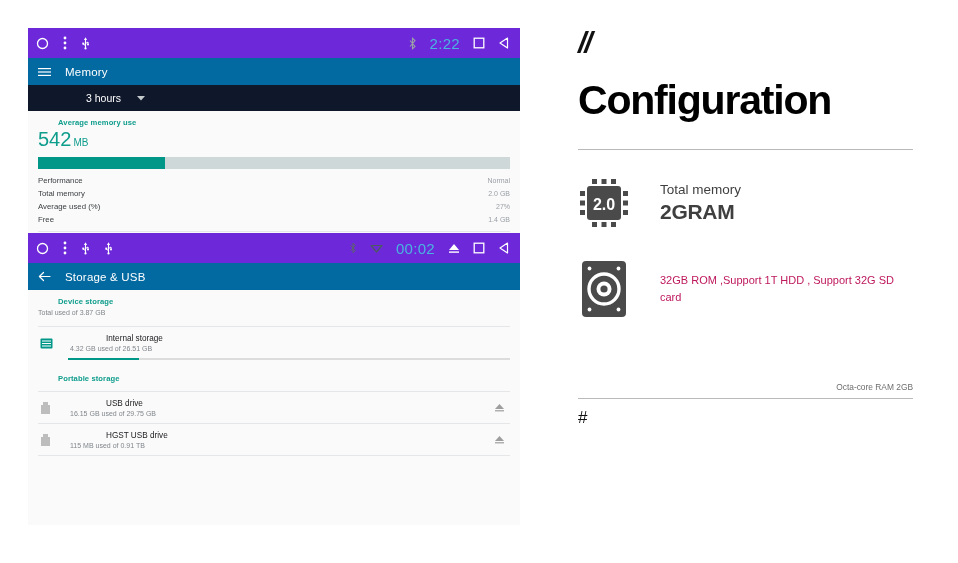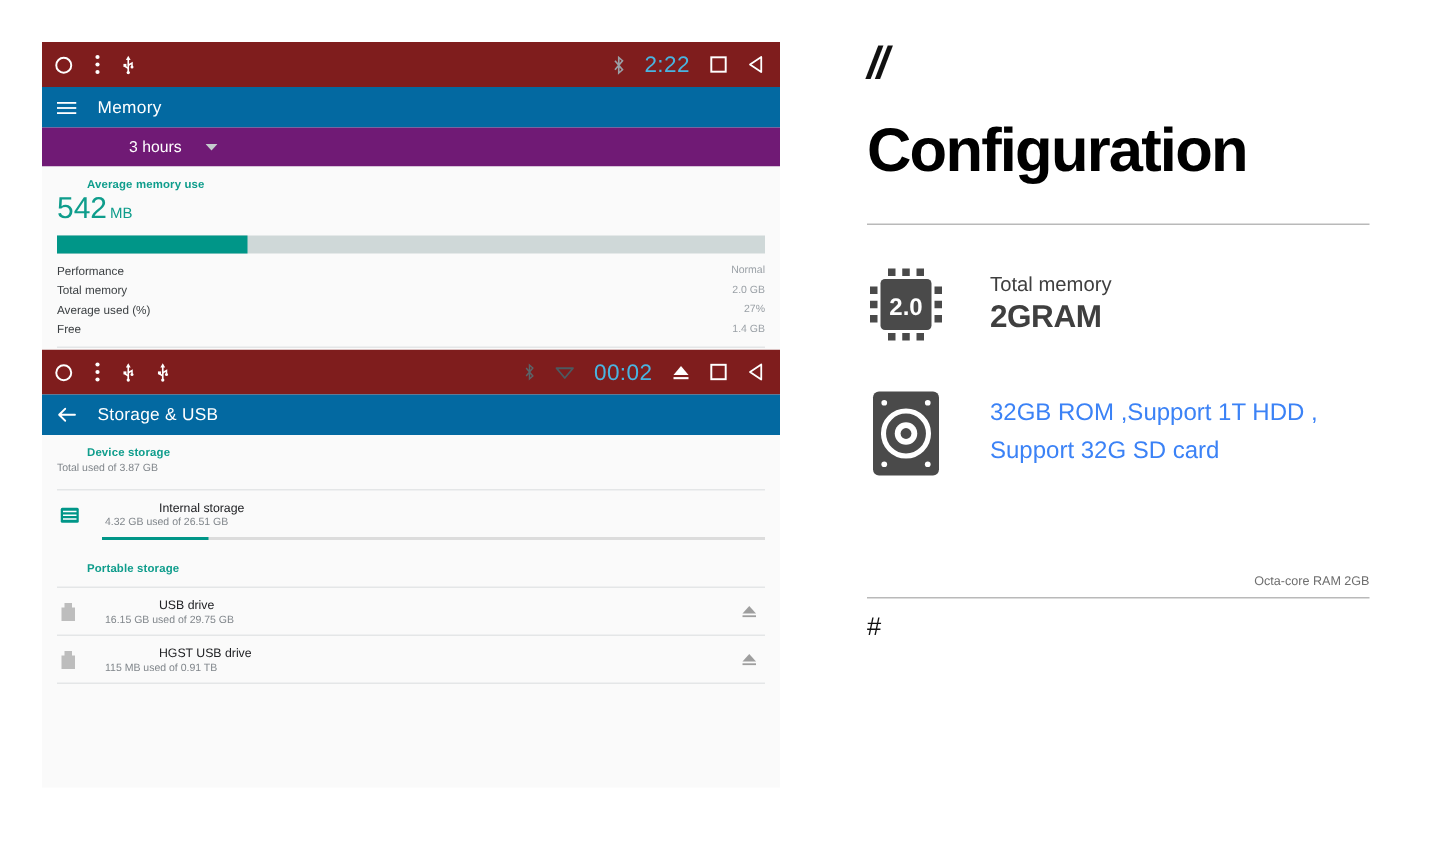--- a/index.html
+++ b/index.html
@@ -9,35 +9,35 @@
     overflow:hidden;position:relative;
   }
   .stage{position:relative;width:958px;height:563px;}
 
   
   .shot{position:absolute;left:28px;width:492px;background:#fafafa;overflow:hidden;}
   #shot-memory{top:28px;height:205px;}
   #shot-storage{top:233px;height:292px;}
 
   .statusbar{
-    height:30px;background:#7f1d1d;display:flex;align-items:center;
+    height:30px;background:#6d28d9;display:flex;align-items:center;
     padding:0 10px 0 8px;box-sizing:border-box;
   }
   .sb-left{display:flex;align-items:center;gap:14px;}
   .sb-right{margin-left:auto;display:flex;align-items:center;gap:13px;}
   .sb-time{color:#49b4e0;font-size:15px;letter-spacing:.3px;}
   .ico{display:inline-block;line-height:0;}
 
   .appbar{
     height:27px;background:#0369a1;display:flex;align-items:center;
     padding-left:10px;box-sizing:border-box;
   }
   .appbar .title{color:#ffffff;font-size:11.5px;margin-left:14px;letter-spacing:.2px;}
   .tabbar{
-    height:26px;background:#701a75;display:flex;align-items:center;
+    height:26px;background:#0f172a;display:flex;align-items:center;
     padding-left:58px;box-sizing:border-box;gap:16px;
   }
   .tabbar .spinner-label{color:#ffffff;font-size:10.5px;}
 
   .body{background:#fafafa;padding:0 10px;box-sizing:border-box;}
   .sec-head{color:#0f9d8c;font-size:7.6px;font-weight:bold;padding-top:7px;letter-spacing:.1px;margin-left:20px;}
   .bignum{color:#0f9d8c;font-size:20px;font-weight:300;line-height:1.05;margin-top:2px;}
   .bignum .unit{font-size:10px;font-weight:400;margin-left:2px;}
   .bignum.gray{color:#5f6368;}
 
@@ -65,21 +65,21 @@
            line-height:1;letter-spacing:-2px;}
   .cfg-title{font-size:41px;font-weight:bold;color:#000;letter-spacing:-1.2px;
              margin-top:22px;line-height:1;}
   .rule{height:1px;background:#b9b9b9;margin-top:28px;}
 
   .spec{display:flex;align-items:center;margin-top:27px;}
   .spec .sp-ico{flex:0 0 62px;display:flex;align-items:center;}
   .spec .sp-txt{margin-left:20px;}
   .sp-label{font-size:13.5px;color:#3f3f3f;}
   .sp-value{font-size:21px;font-weight:bold;color:#3f3f3f;margin-top:3px;letter-spacing:-.3px;}
-  .sp-multi{font-size:16px;color:#3b82f6;line-height:1.55;}
+  .sp-multi{font-size:11px;color:#be185d;line-height:1.55;}
 
   .foot-note{text-align:right;font-size:8.4px;color:#6e6e6e;margin-top:63px;}
   .foot-rule{height:1px;background:#b9b9b9;margin-top:6px;}
   .hash{font-size:17px;color:#111;margin-top:9px;}
 </style>
 </head>
 <body>
 
 <div class="stage">
 

